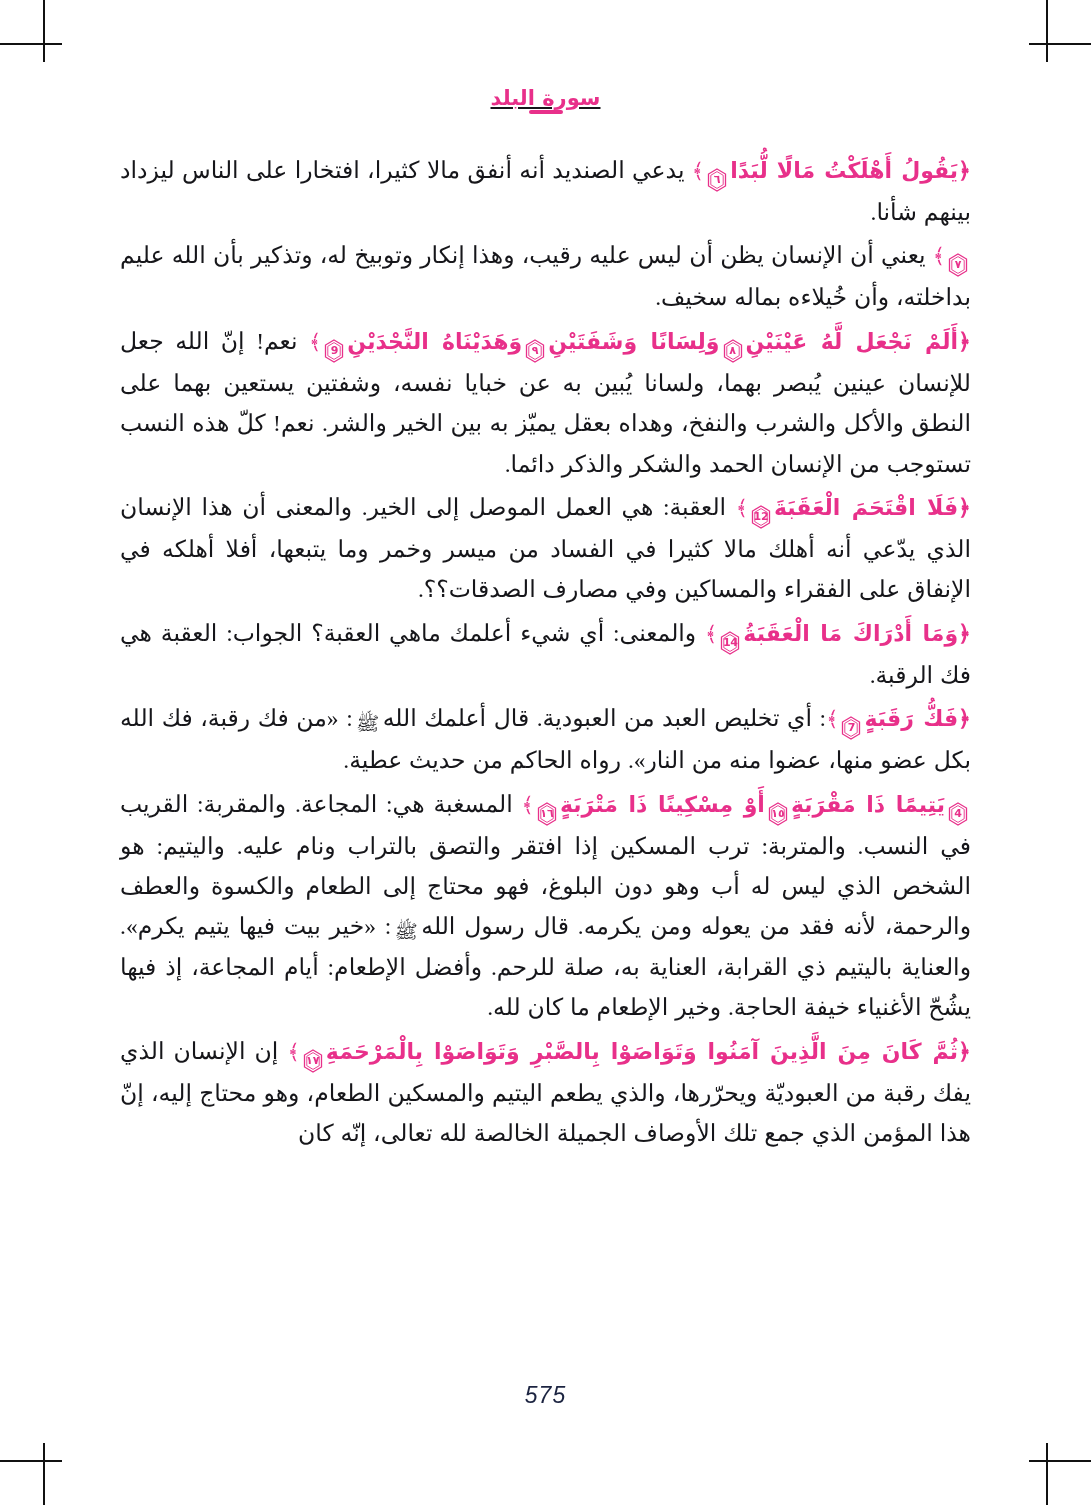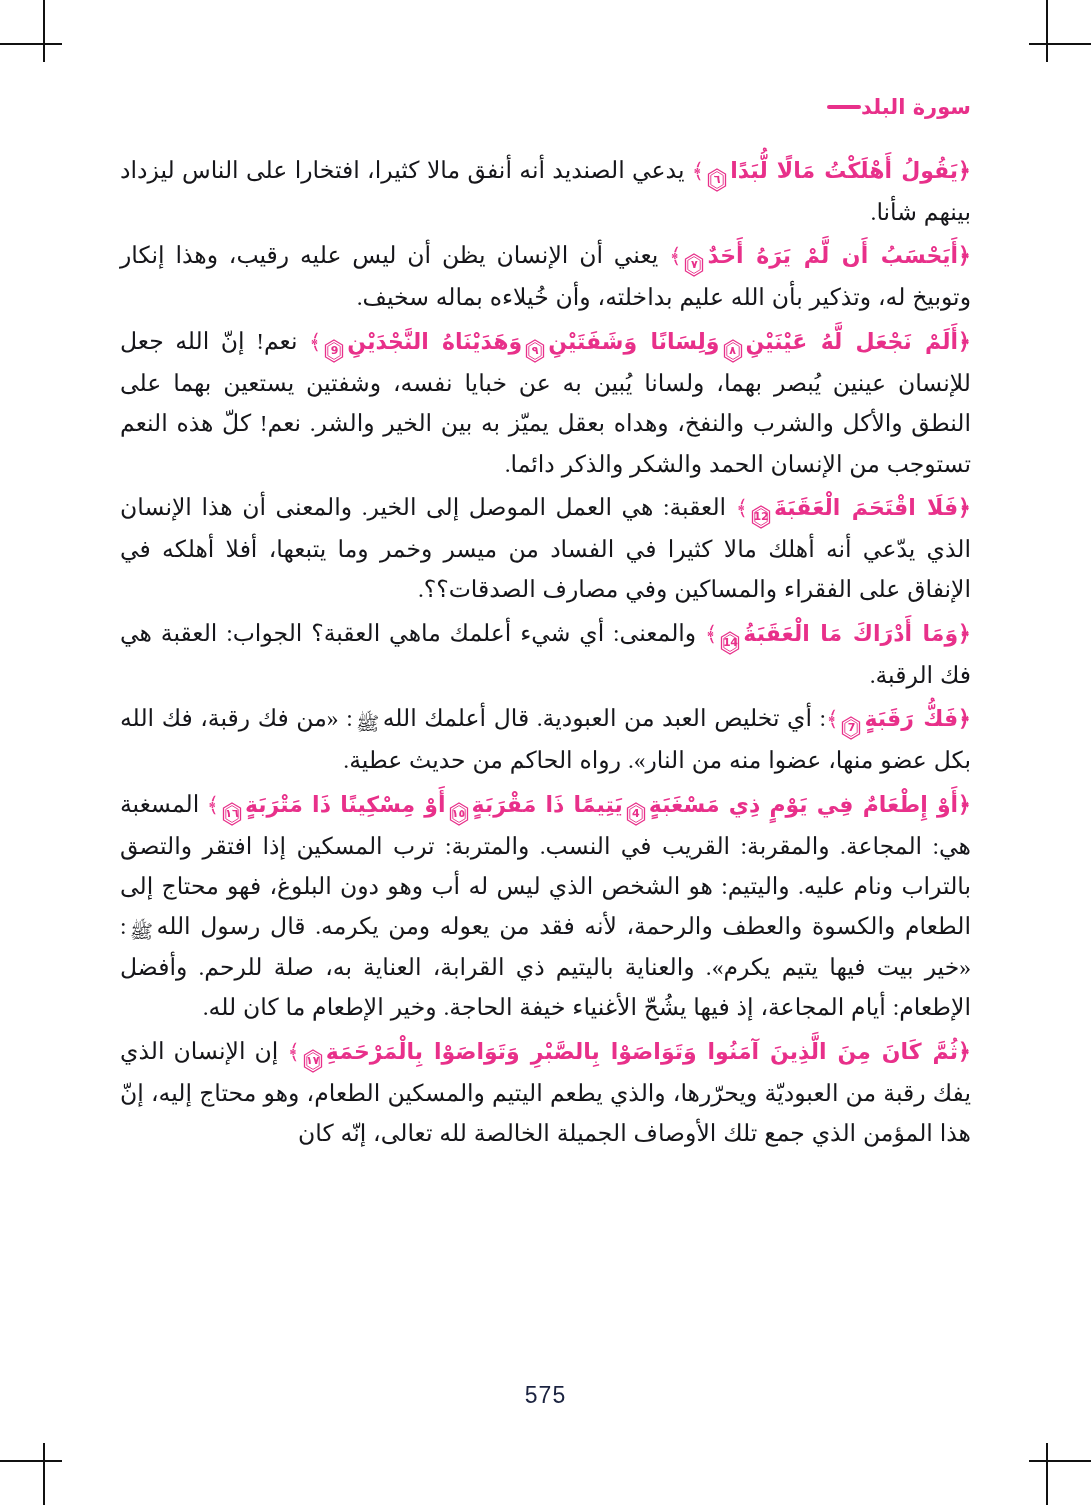--- a/index.html
+++ b/index.html
@@ -36,25 +36,26 @@
     position: absolute;
     top: 86px;
     right: 120px;
     left: 120px;
     bottom: 96px;
   }
 
   
   .runhead {
     display: flex;
-    flex-direction: row;
+    flex-direction: column;
     align-items: center;
     justify-content: flex-start;
     height: 42px;
     margin-bottom: 22px;
+    text-decoration: underline;
   }
   .runhead .rule {
     display: block;
     width: 34px;
     height: 4px;
     background: #e8308a;
     border-radius: 2px;
   }
   .runhead .surah {
     color: #e8308a;
@@ -138,20 +139,21 @@
   .folio {
     position: absolute;
     bottom: 96px;
     left: 0;
     right: 0;
     text-align: center;
     font-size: 23px;
     color: #1b2340;
     font-family: "Liberation Sans", sans-serif;
     letter-spacing: 1px;
+    font-style: italic;
   }
 </style>
 </head>
 <body>
 
 <div class="crop v crop-tl-v"></div>
 <div class="crop h crop-tl-h"></div>
 <div class="crop v crop-tr-v"></div>
 <div class="crop h crop-tr-h"></div>
 <div class="crop v crop-bl-v"></div>
@@ -170,39 +172,39 @@
 
     <p class="para">
       <span class="ayah"><span>﴿يَقُولُ أَهْلَكْتُ مَالًا لُّبَدًا</span><span class="ayah-num"><svg viewBox="0 0 24 24" aria-hidden="true">
               <polygon points="12,1 20.5,6 20.5,18 12,23 3.5,18 3.5,6" fill="none" stroke="#e8308a" stroke-width="1.3"></polygon>
               <polygon points="12,3.6 18.2,7.3 18.2,16.7 12,20.4 5.8,16.7 5.8,7.3" fill="none" stroke="#e8308a" stroke-width="0.9"></polygon>
             </svg><span>٦</span></span><span class="brk">﴾</span></span>
       <span>يدعي الصنديد أنه أنفق مالا كثيرا، افتخارا على الناس ليزداد بينهم شأنا.</span>
     </p>
 
     <p class="para">
-      <span class="ayah"><span>﴿أَيَحْسَبُ أَن لَّمْ يَرَهُ أَحَدٌ</span><span class="ayah-num"><svg viewBox="0 0 24 24" aria-hidden="true">
+      <span class="ayah"><span class="ayah-num"><svg viewBox="0 0 24 24" aria-hidden="true">
               <polygon points="12,1 20.5,6 20.5,18 12,23 3.5,18 3.5,6" fill="none" stroke="#e8308a" stroke-width="1.3"></polygon>
               <polygon points="12,3.6 18.2,7.3 18.2,16.7 12,20.4 5.8,16.7 5.8,7.3" fill="none" stroke="#e8308a" stroke-width="0.9"></polygon>
             </svg><span>٧</span></span><span class="brk">﴾</span></span>
       <span>يعني أن الإنسان يظن أن ليس عليه رقيب، وهذا إنكار وتوبيخ له، وتذكير بأن الله عليم بداخلته، وأن خُيلاءه بماله سخيف.</span>
     </p>
 
     <p class="para">
       <span class="ayah"><span>﴿أَلَمْ نَجْعَل لَّهُ عَيْنَيْنِ</span><span class="ayah-num"><svg viewBox="0 0 24 24" aria-hidden="true">
               <polygon points="12,1 20.5,6 20.5,18 12,23 3.5,18 3.5,6" fill="none" stroke="#e8308a" stroke-width="1.3"></polygon>
               <polygon points="12,3.6 18.2,7.3 18.2,16.7 12,20.4 5.8,16.7 5.8,7.3" fill="none" stroke="#e8308a" stroke-width="0.9"></polygon>
             </svg><span>٨</span></span><span>وَلِسَانًا وَشَفَتَيْنِ</span><span class="ayah-num"><svg viewBox="0 0 24 24" aria-hidden="true">
               <polygon points="12,1 20.5,6 20.5,18 12,23 3.5,18 3.5,6" fill="none" stroke="#e8308a" stroke-width="1.3"></polygon>
               <polygon points="12,3.6 18.2,7.3 18.2,16.7 12,20.4 5.8,16.7 5.8,7.3" fill="none" stroke="#e8308a" stroke-width="0.9"></polygon>
             </svg><span>٩</span></span><span>وَهَدَيْنَاهُ النَّجْدَيْنِ</span><span class="ayah-num"><svg viewBox="0 0 24 24" aria-hidden="true">
               <polygon points="12,1 20.5,6 20.5,18 12,23 3.5,18 3.5,6" fill="none" stroke="#e8308a" stroke-width="1.3"></polygon>
               <polygon points="12,3.6 18.2,7.3 18.2,16.7 12,20.4 5.8,16.7 5.8,7.3" fill="none" stroke="#e8308a" stroke-width="0.9"></polygon>
             </svg><span>9</span></span><span class="brk">﴾</span></span>
-      <span>نعم! إنّ الله جعل للإنسان عينين يُبصر بهما، ولسانا يُبين به عن خبايا نفسه، وشفتين يستعين بهما على النطق والأكل والشرب والنفخ، وهداه بعقل يميّز به بين الخير والشر. نعم! كلّ هذه النعم تستوجب من الإنسان الحمد والشكر والذكر دائما.</span>
+      <span>نعم! إنّ الله جعل للإنسان عينين يُبصر بهما، ولسانا يُبين به عن خبايا نفسه، وشفتين يستعين بهما على النطق والأكل والشرب والنفخ، وهداه بعقل يميّز به بين الخير والشر. نعم! كلّ هذه النسب تستوجب من الإنسان الحمد والشكر والذكر دائما.</span>
     </p>
 
     <p class="para">
       <span class="ayah"><span>﴿فَلَا اقْتَحَمَ الْعَقَبَةَ</span><span class="ayah-num"><svg viewBox="0 0 24 24" aria-hidden="true">
               <polygon points="12,1 20.5,6 20.5,18 12,23 3.5,18 3.5,6" fill="none" stroke="#e8308a" stroke-width="1.3"></polygon>
               <polygon points="12,3.6 18.2,7.3 18.2,16.7 12,20.4 5.8,16.7 5.8,7.3" fill="none" stroke="#e8308a" stroke-width="0.9"></polygon>
             </svg><span>12</span></span><span class="brk">﴾</span></span>
       <span>العقبة: هي العمل الموصل إلى الخير. والمعنى أن هذا الإنسان الذي يدّعي أنه أهلك مالا كثيرا في الفساد من ميسر وخمر وما يتبعها، أفلا أهلكه في الإنفاق على الفقراء والمساكين وفي مصارف الصدقات؟؟.</span>
     </p>
 
@@ -215,21 +217,21 @@
     </p>
 
     <p class="para">
       <span class="ayah"><span>﴿فَكُّ رَقَبَةٍ</span><span class="ayah-num"><svg viewBox="0 0 24 24" aria-hidden="true">
               <polygon points="12,1 20.5,6 20.5,18 12,23 3.5,18 3.5,6" fill="none" stroke="#e8308a" stroke-width="1.3"></polygon>
               <polygon points="12,3.6 18.2,7.3 18.2,16.7 12,20.4 5.8,16.7 5.8,7.3" fill="none" stroke="#e8308a" stroke-width="0.9"></polygon>
             </svg><span>7</span></span><span class="brk">﴾</span></span><span>: أي تخليص العبد من العبودية. قال أعلمك الله</span><span class="sigil">ﷺ</span><span>: «من فك رقبة، فك الله بكل عضو منها، عضوا منه  من النار». رواه الحاكم من حديث عطية.</span>
     </p>
 
     <p class="para">
-      <span class="ayah"><span>﴿أَوْ إِطْعَامٌ فِي يَوْمٍ ذِي مَسْغَبَةٍ</span><span class="ayah-num"><svg viewBox="0 0 24 24" aria-hidden="true">
+      <span class="ayah"><span class="ayah-num"><svg viewBox="0 0 24 24" aria-hidden="true">
               <polygon points="12,1 20.5,6 20.5,18 12,23 3.5,18 3.5,6" fill="none" stroke="#e8308a" stroke-width="1.3"></polygon>
               <polygon points="12,3.6 18.2,7.3 18.2,16.7 12,20.4 5.8,16.7 5.8,7.3" fill="none" stroke="#e8308a" stroke-width="0.9"></polygon>
             </svg><span>4</span></span><span>يَتِيمًا ذَا مَقْرَبَةٍ</span><span class="ayah-num"><svg viewBox="0 0 24 24" aria-hidden="true">
               <polygon points="12,1 20.5,6 20.5,18 12,23 3.5,18 3.5,6" fill="none" stroke="#e8308a" stroke-width="1.3"></polygon>
               <polygon points="12,3.6 18.2,7.3 18.2,16.7 12,20.4 5.8,16.7 5.8,7.3" fill="none" stroke="#e8308a" stroke-width="0.9"></polygon>
             </svg><span>١٥</span></span><span>أَوْ مِسْكِينًا ذَا مَتْرَبَةٍ</span><span class="ayah-num"><svg viewBox="0 0 24 24" aria-hidden="true">
               <polygon points="12,1 20.5,6 20.5,18 12,23 3.5,18 3.5,6" fill="none" stroke="#e8308a" stroke-width="1.3"></polygon>
               <polygon points="12,3.6 18.2,7.3 18.2,16.7 12,20.4 5.8,16.7 5.8,7.3" fill="none" stroke="#e8308a" stroke-width="0.9"></polygon>
             </svg><span>١٦</span></span><span class="brk">﴾</span></span>
       <span>المسغبة  هي: المجاعة. والمقربة: القريب في النسب. والمتربة: ترب المسكين إذا افتقر والتصق بالتراب ونام عليه. واليتيم: هو الشخص الذي ليس له أب وهو دون البلوغ، فهو محتاج إلى الطعام والكسوة والعطف والرحمة، لأنه فقد من يعوله ومن يكرمه. قال رسول الله</span><span class="sigil">ﷺ</span><span>: «خير بيت فيها يتيم يكرم». والعناية باليتيم ذي القرابة، العناية به، صلة للرحم. وأفضل الإطعام: أيام المجاعة، إذ فيها يشُحّ الأغنياء خيفة الحاجة. وخير الإطعام ما كان لله.</span>

